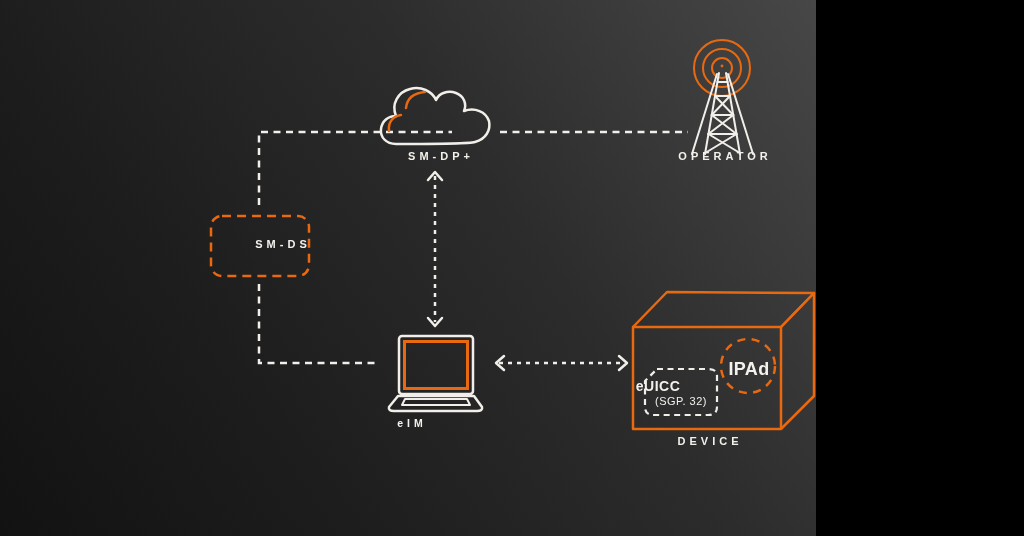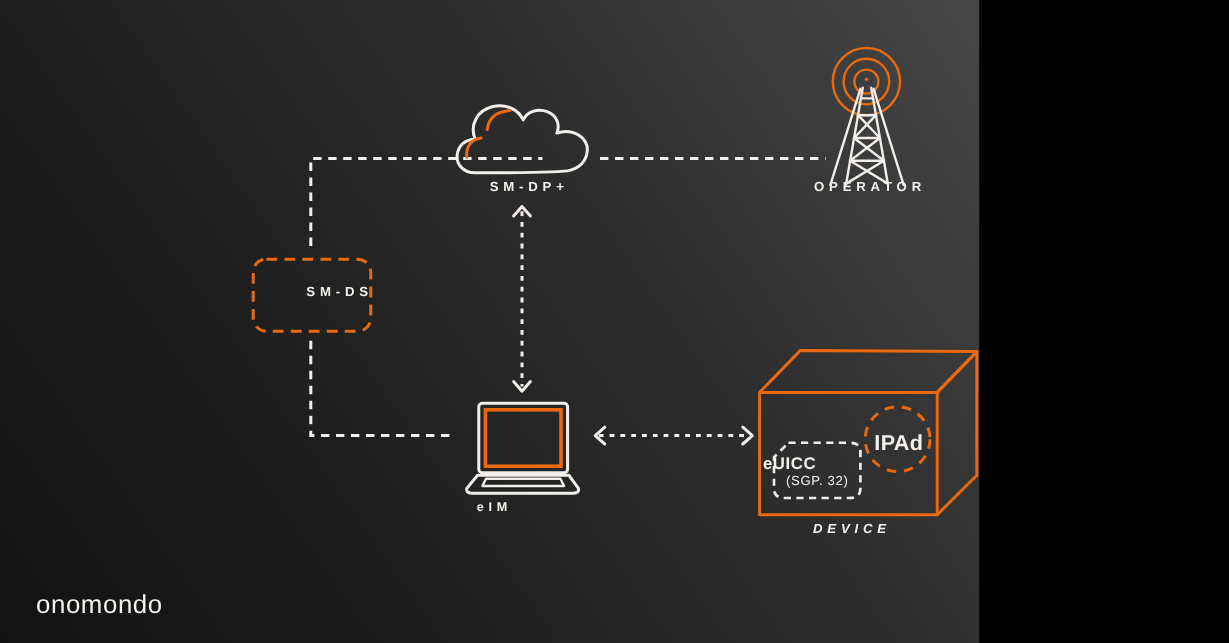--- a/index.html
+++ b/index.html
@@ -117,22 +117,21 @@
   </svg>
 
   <div class="lbl node-lbl" style="left:441px;top:150px;">SM-DP+</div>
 
   <div class="lbl node-lbl" style="left:725px;top:150px;">OPERATOR</div>
 
   <div class="lbl node-lbl" style="left:262px;top:238px;margin-left:21px;">SM-DS</div>
 
   <div class="lbl node-lbl" style="left:412px;top:417px;font-size:10.5px;">eIM</div>
 
-  <div class="lbl node-lbl" style="left:710px;top:435px;font-style:italic;">DEVICE</div>
+  <div class="lbl node-lbl" style="left:710px;top:435px;">DEVICE</div>
 
   <div class="lbl euicc-lbl" style="left:658px;top:378px;">eUICC</div>
 
   <div class="lbl sgp-lbl" style="left:681px;top:395px;">(SGP. 32)</div>
 
   <div class="lbl ipad-lbl" style="left:749px;top:359px;">IPAd</div>
 
-  <div class="logo">onomondo</div>
 </div>
 
 </body></html>

